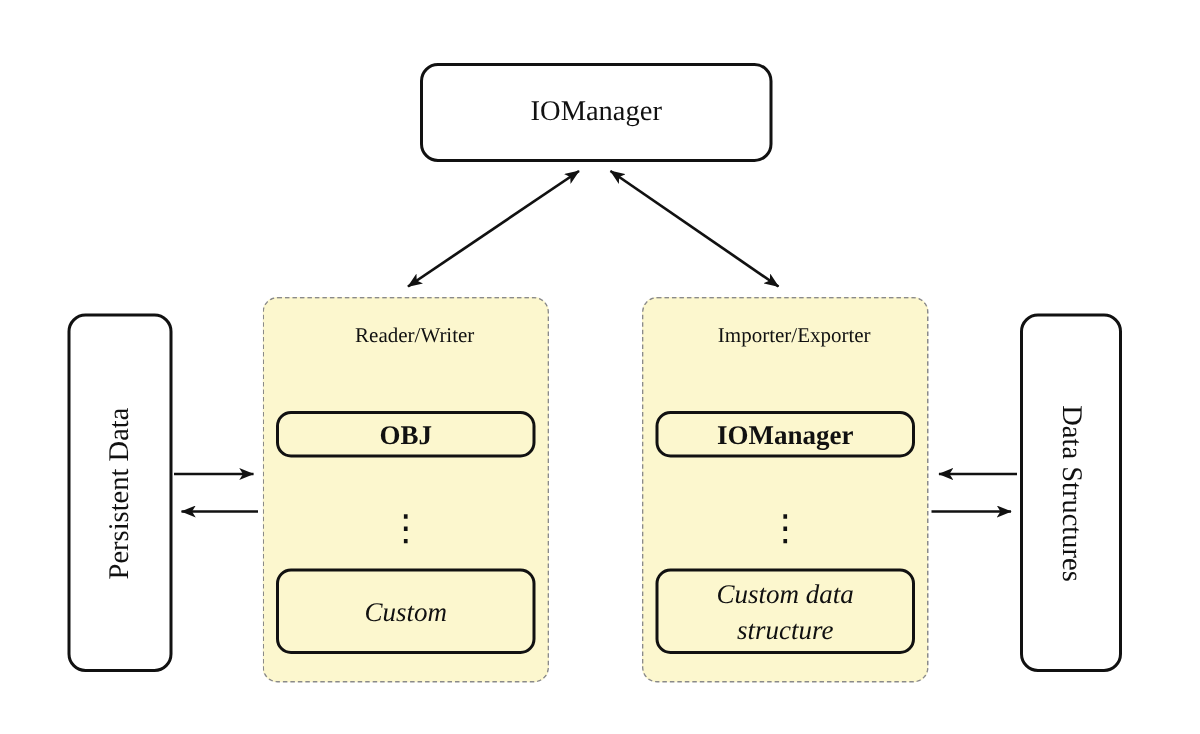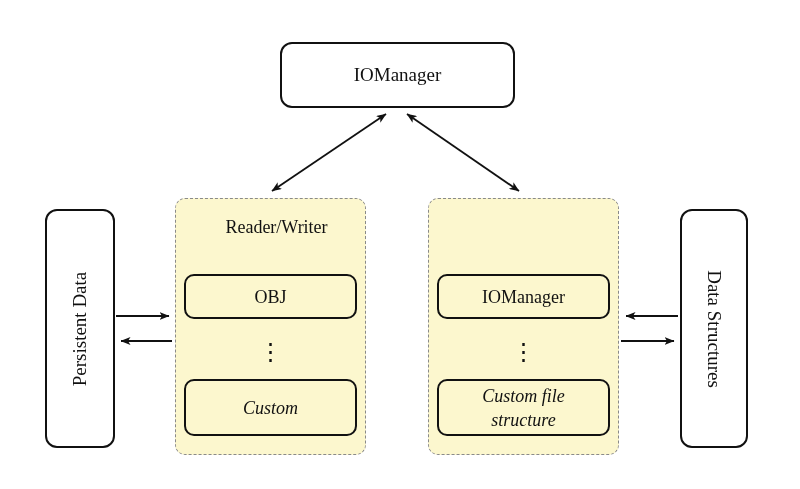--- a/index.html
+++ b/index.html
@@ -45,38 +45,38 @@
     border: 1.5px dashed #8A8A8A;
     border-radius: 10px;
     box-sizing: border-box;
   }
   .panel.left  { left: 175px; }
   .panel.right { left: 428px; }
   .panel-title {
     position: absolute;
     top: 18px; left: 12px; right: 0;
     text-align: center;
-    font-size: 18px;
+    font-size: 14px;
   }
   .subnode {
     position: absolute;
     left: 8px; right: 8px;
     background: transparent;
     border: 2.5px solid #111111;
     border-radius: 10px;
     display: flex;
     flex-direction: column;
     align-items: center;
     justify-content: center;
     font-size: 18px;
     line-height: 24px;
     text-align: center;
     box-sizing: border-box;
   }
-  .subnode.one { top: 75px;  height: 45px; }
+  .subnode.one { top: 75px;  height: 31px; font-weight: bold; }
   .subnode.two { top: 180px; height: 57px; font-style: italic; }
   .dots {
     position: absolute;
     top: 132px; left: 0; right: 0;
     height: 42px;
     display: flex;
     align-items: center;
     justify-content: center;
     font-family: "DejaVu Sans", sans-serif;
     font-size: 24px;
@@ -131,26 +131,27 @@
     <div class="subnode one">
       <span>OBJ</span>
     </div>
     <div class="dots">⋮</div>
     <div class="subnode two">
       <span>Custom</span>
     </div>
   </div>
 
   <div class="panel right">
+    <div class="panel-title">Importer/Exporter</div>
     <div class="subnode one">
       <span>IOManager</span>
     </div>
     <div class="dots">⋮</div>
     <div class="subnode two">
-      <span>Custom file</span>
+      <span>Custom data</span>
       <span>structure</span>
     </div>
   </div>
 
   <div class="vbox left">
     <span class="vtext ccw">Persistent Data</span>
   </div>
 
   <div class="vbox right">
     <span class="vtext cw">Data Structures</span>

